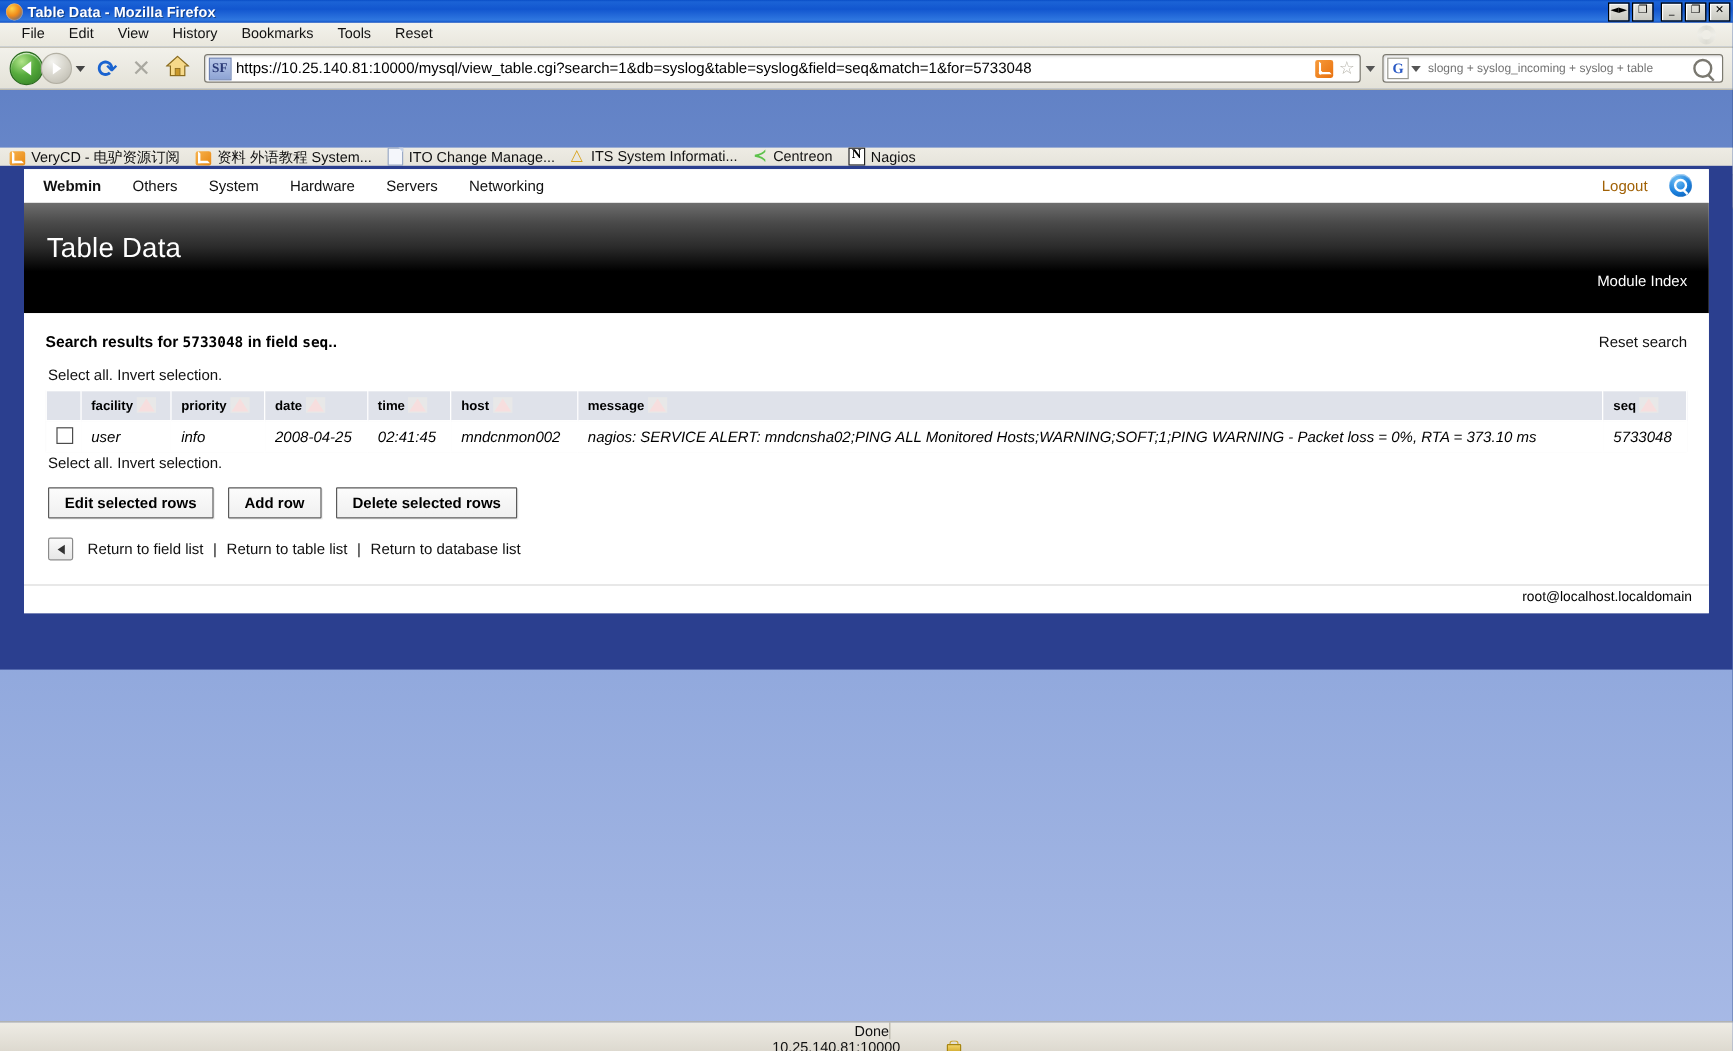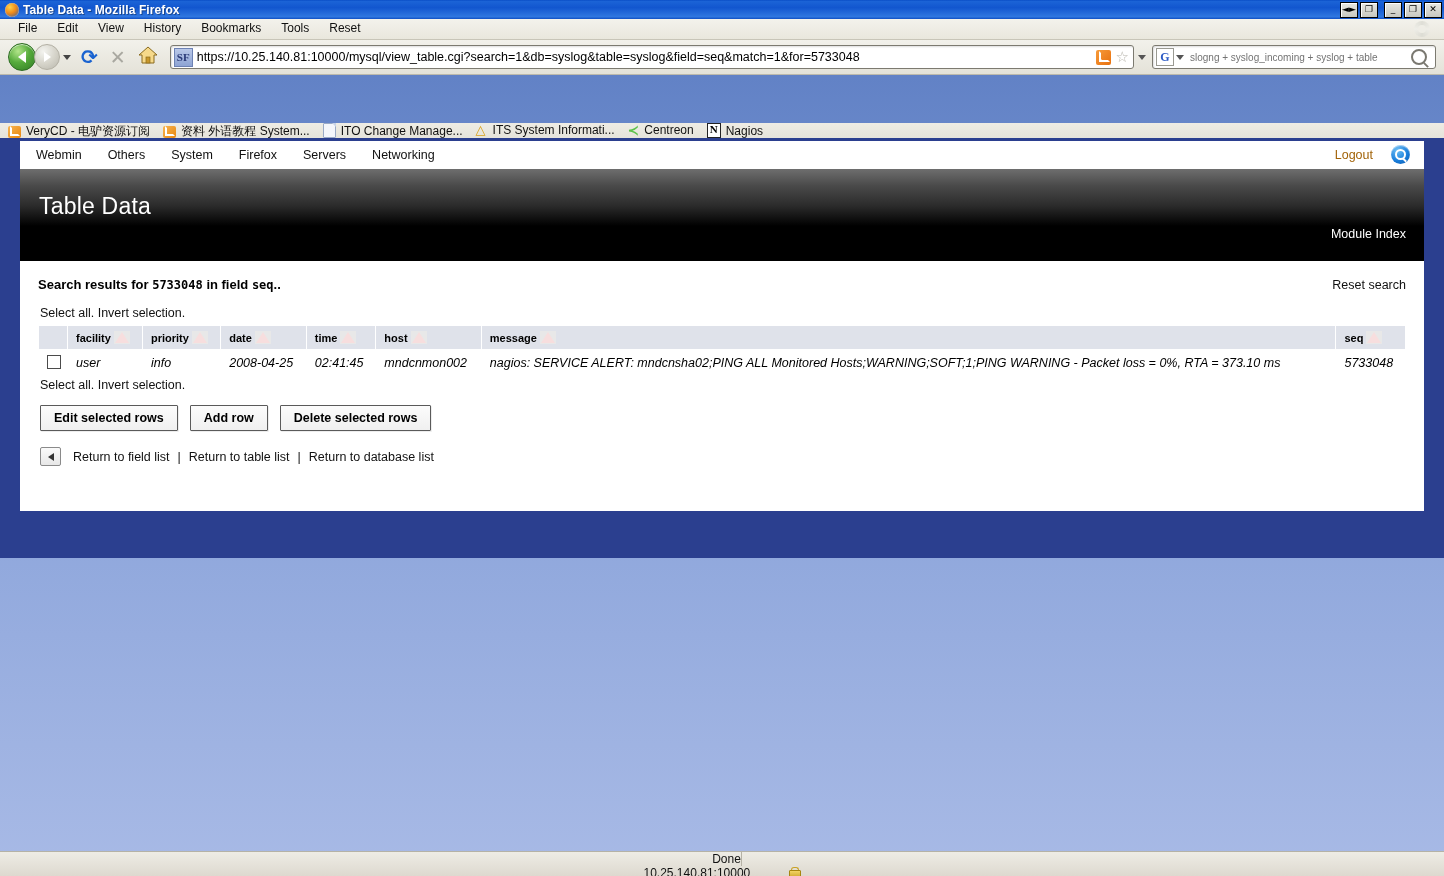--- a/index.html
+++ b/index.html
@@ -256,21 +256,21 @@
   .wm-nav {
     height: 27px; background:#fff;
     display:flex; align-items:center;
     border-bottom: 1px solid #fff;
     padding-left: 16px;
   }
   .wm-nav a {
     font-size: 12.5px; color:#111; margin-right: 26px; text-decoration:none;
     white-space:nowrap;
   }
-  .wm-nav a.current { font-weight:normal; }
+  .wm-nav a.current { font-weight:bold; }
   .wm-nav .spacer{flex:1;}
   .wm-nav .logout{ font-size:12.5px;color:#a16207; margin-right:18px;}
   .wm-search-icon{
     width:19px;height:19px;border-radius:50%;
     background: radial-gradient(circle at 35% 28%, #6fc0f5 0%, #1a7fdc 55%, #0b55a8 100%);
     position:relative; margin-right: 14px;
     box-shadow: inset 0 1px 1px rgba(255,255,255,.6);
   }
   .wm-search-icon::before{
     content:"";position:absolute;left:4px;top:4px;width:7px;height:7px;
@@ -530,21 +530,21 @@
 
   <div class="page">
     <div class="pagebg"></div>
 
     <div class="wm">
 
       <div class="wm-nav">
         <a href="#" class="current">Webmin</a>
         <a href="#">Others</a>
         <a href="#">System</a>
-        <a href="#">Firefox</a>
+        <a href="#">Hardware</a>
         <a href="#">Servers</a>
         <a href="#">Networking</a>
         <span class="spacer"></span>
         <a href="#" class="logout">Logout</a>
         <span class="wm-search-icon"></span>
       </div>
 
       <div class="wm-header">
         <div class="wm-title">Table Data</div>
         <a href="#" class="wm-modindex">Module Index</a>
@@ -614,20 +614,23 @@
               </span>
             <a href="#">Return to field list</a>
             <span class="sep">|</span>
             <a href="#">Return to table list</a>
             <span class="sep">|</span>
             <a href="#">Return to database list</a>
           </div>
 
         </div>
 
+        <div class="wm-footer">
+          <span>root@localhost.localdomain</span>
+        </div>
       </div>
     </div>
   </div>
 
   <div class="statusbar">
     <div class="sleft">Done</div>
     <div class="sright">
       <span>10.25.140.81:10000</span>
       <span class="lockicon"></span>
     </div>

